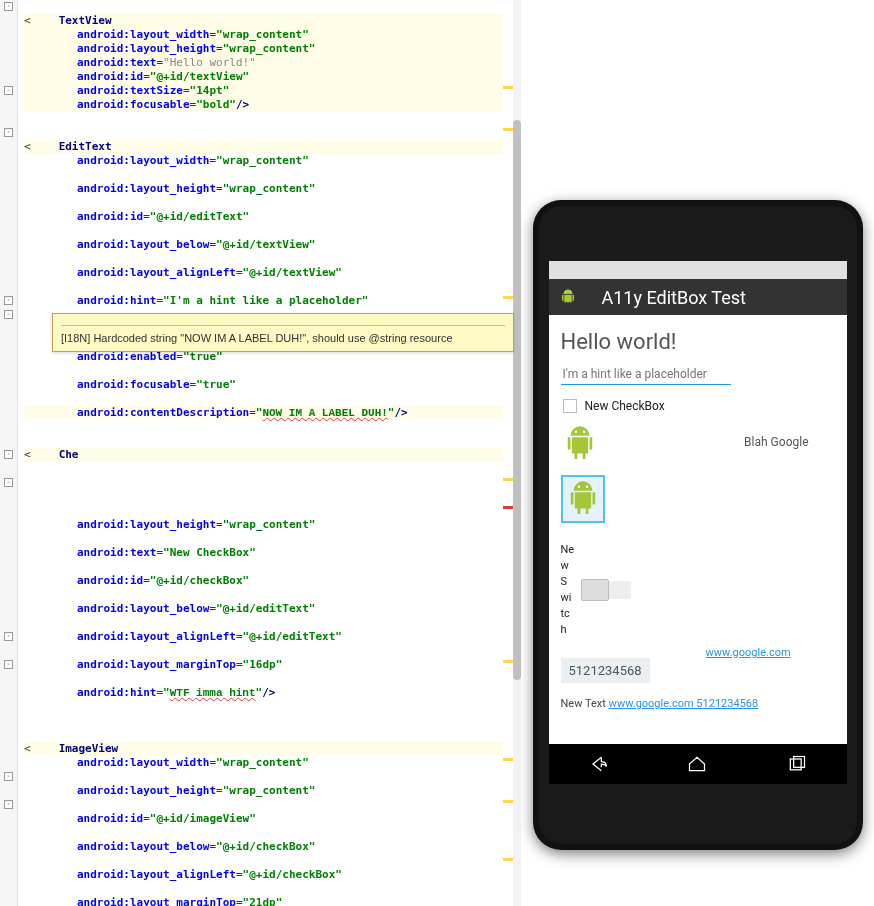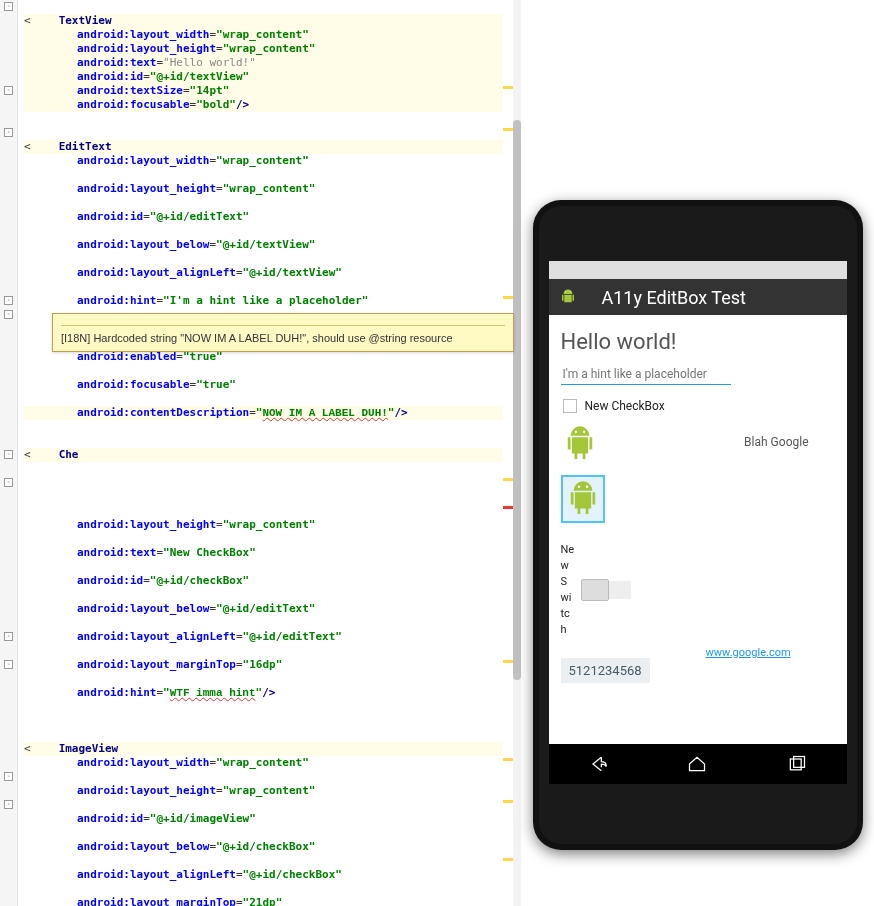--- a/index.html
+++ b/index.html
@@ -192,20 +192,23 @@
           <div class="switch-row">
             <div class="switch-label">New Switch</div>
             <div class="switch-track">
                 <div class="switch-thumb"></div>
               </div>
           </div>
           <div style="display:flex;align-items:flex-start;gap:56px;margin-top:8px">
             <span class="num-badge">5121234568</span>
             <span class="link">www.google.com</span>
           </div>
+          <div style="margin-top:14px;font-size:11px;color:#444">
+            <span>New Text </span><span class="link">www.google.com 5121234568</span>
+          </div>
         </div>
         <div class="navbar">
           <svg class="nav-btn" viewBox="0 0 24 24">
               <path fill="none" stroke="#fff" stroke-width="1.5" d="M16 4 6 12l10 8"></path>
               <path fill="none" stroke="#fff" stroke-width="1.5" d="M16 4v5c4 0 6 2 6 6-1-2-3-3-6-3v4"></path>
             </svg>
           <svg class="nav-btn" viewBox="0 0 24 24">
               <path fill="none" stroke="#fff" stroke-width="1.5" d="M3 12 12 4l9 8v8H3z"></path>
             </svg>
           <svg class="nav-btn" viewBox="0 0 24 24">

